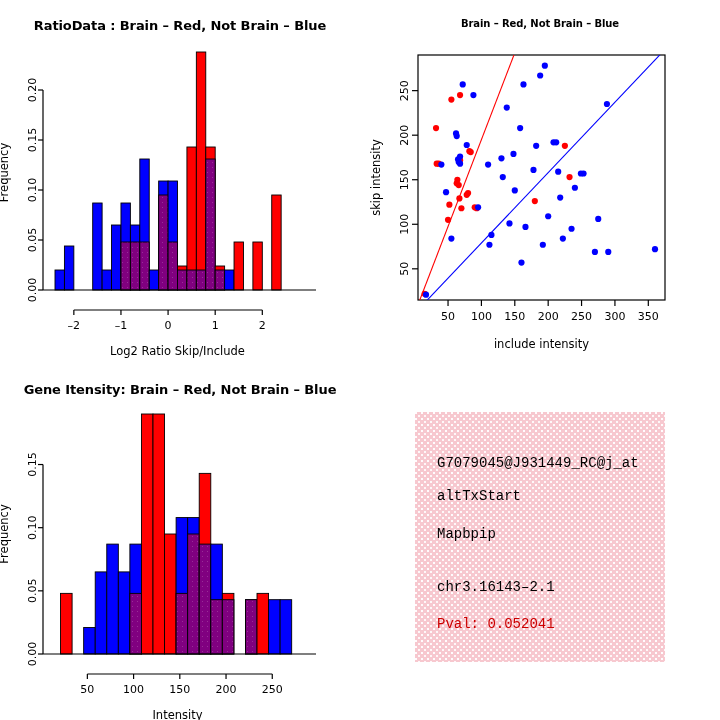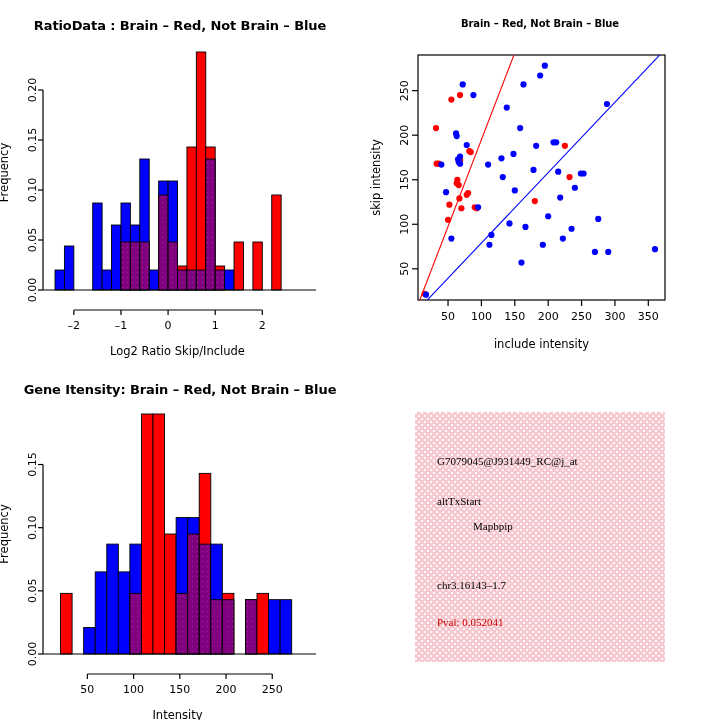--- a/index.html
+++ b/index.html
@@ -70,28 +70,28 @@
     height: 250px;
     background-color: #f7c8cf;
     background-image:
       radial-gradient(circle at 1px 1px, rgba(255,255,255,0.95) 0.8px, transparent 1px),
       radial-gradient(circle at 4px 4px, rgba(255,255,255,0.85) 0.8px, transparent 1px);
     background-size: 6px 6px, 6px 6px;
   }
   .info-line {
     position: absolute;
     left: 22px;
-    font-size: 11px;
+    font-size: 14px;
     color: #000000;
     white-space: nowrap;
-    font-family: Liberation Serif, serif;
+    font-family: Liberation Mono, monospace;
   }
   #info-line-0 { top: 43px; }
-  #info-line-1 { top: 83px; }
-  #info-line-2 { top: 108px; margin-left: 36px; }
+  #info-line-1 { top: 76px; }
+  #info-line-2 { top: 114px; }
   #info-line-3 { top: 167px; }
   #info-line-4 { top: 204px; color: #cc0000; }
 </style>
 </head>
 <body>
 
 <div id="root">
 
   <div class="panel" id="panel-ratio">
     <div class="panel-title">RatioData : Brain – Red, Not Brain – Blue</div>
@@ -342,18 +342,18 @@
         <text x="177.5" y="355" text-anchor="middle" class="axis-title">Intensity</text>
         <text x="8" y="170" text-anchor="middle" class="axis-title" transform="rotate(-90,8,170)">Frequency</text>
       </svg>
   </div>
 
   <div class="panel" id="panel-info">
     <div id="info-box">
       <div class="info-line" id="info-line-0">G7079045@J931449_RC@j_at</div>
       <div class="info-line" id="info-line-1">altTxStart</div>
       <div class="info-line" id="info-line-2">Mapbpip</div>
-      <div class="info-line" id="info-line-3">chr3.16143–1.7</div>
+      <div class="info-line" id="info-line-3">chr3.16143–2.1</div>
       <div class="info-line" id="info-line-4">Pval: 0.052041</div>
     </div>
   </div>
 
 </div>
 
 </body></html>

